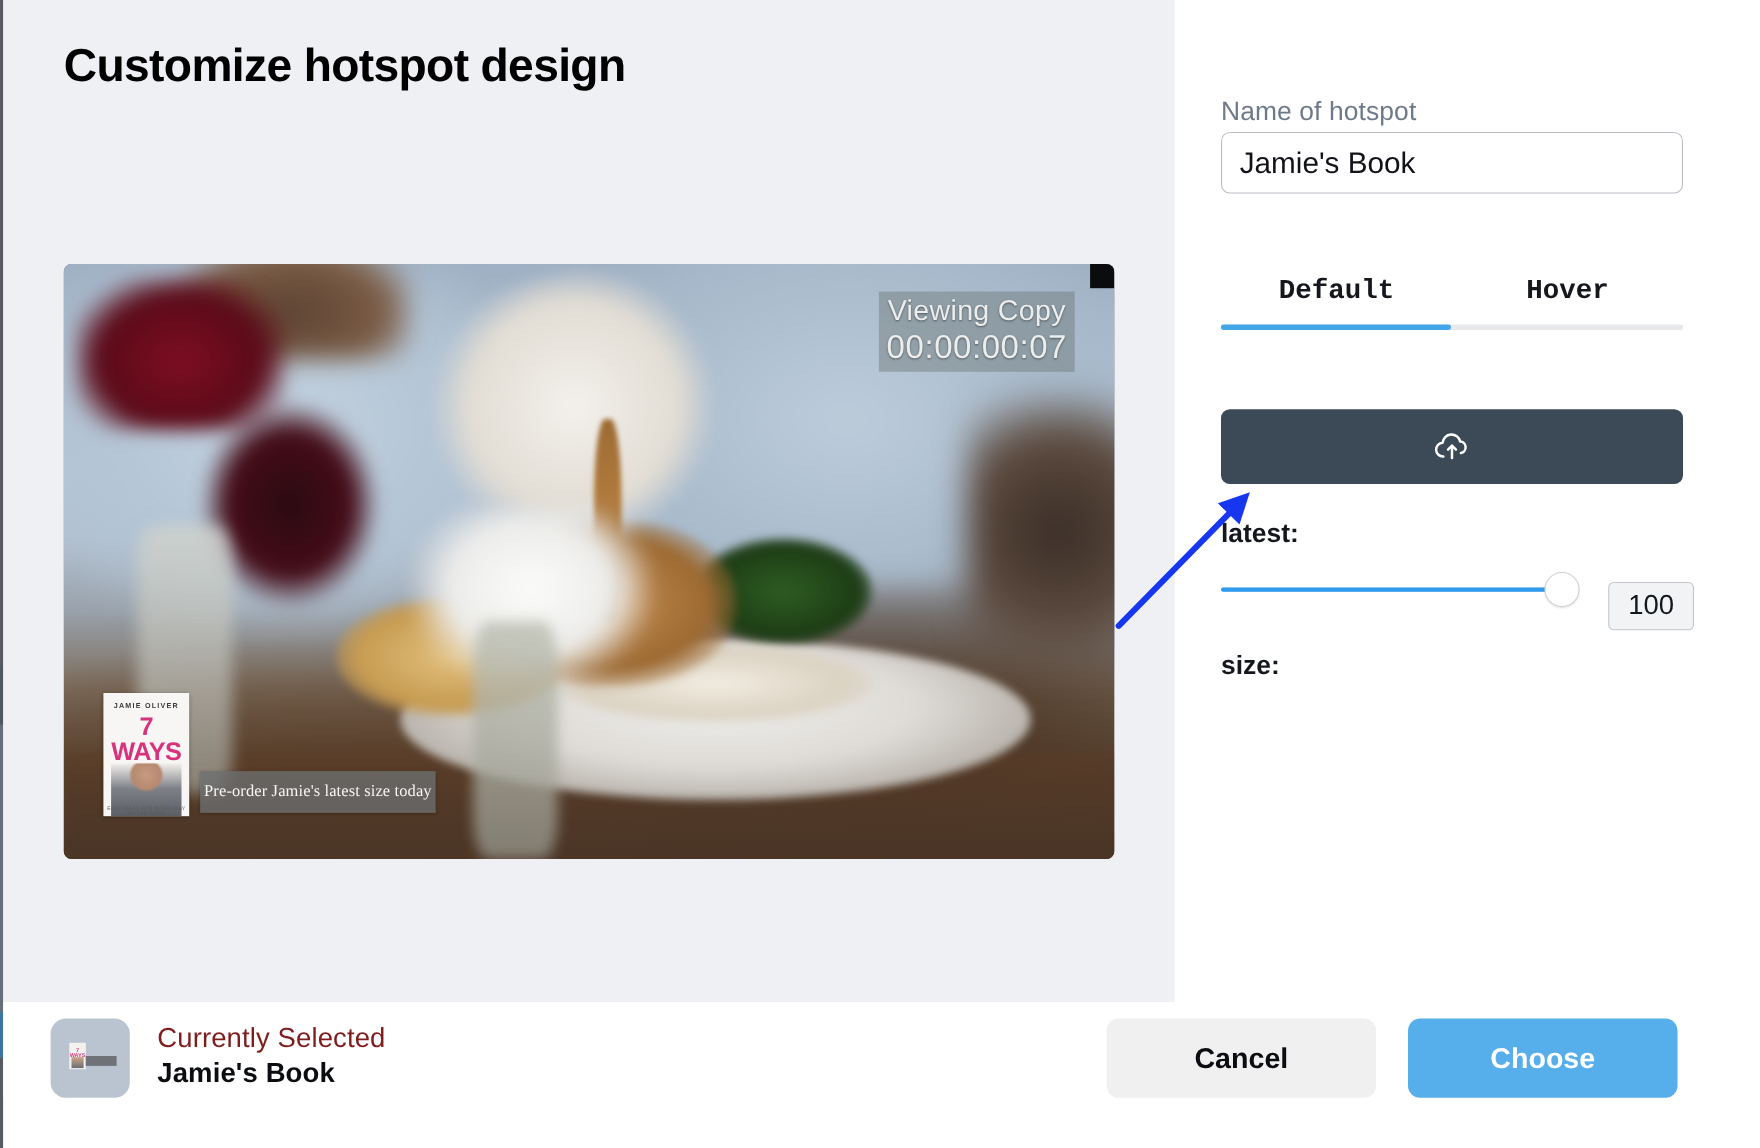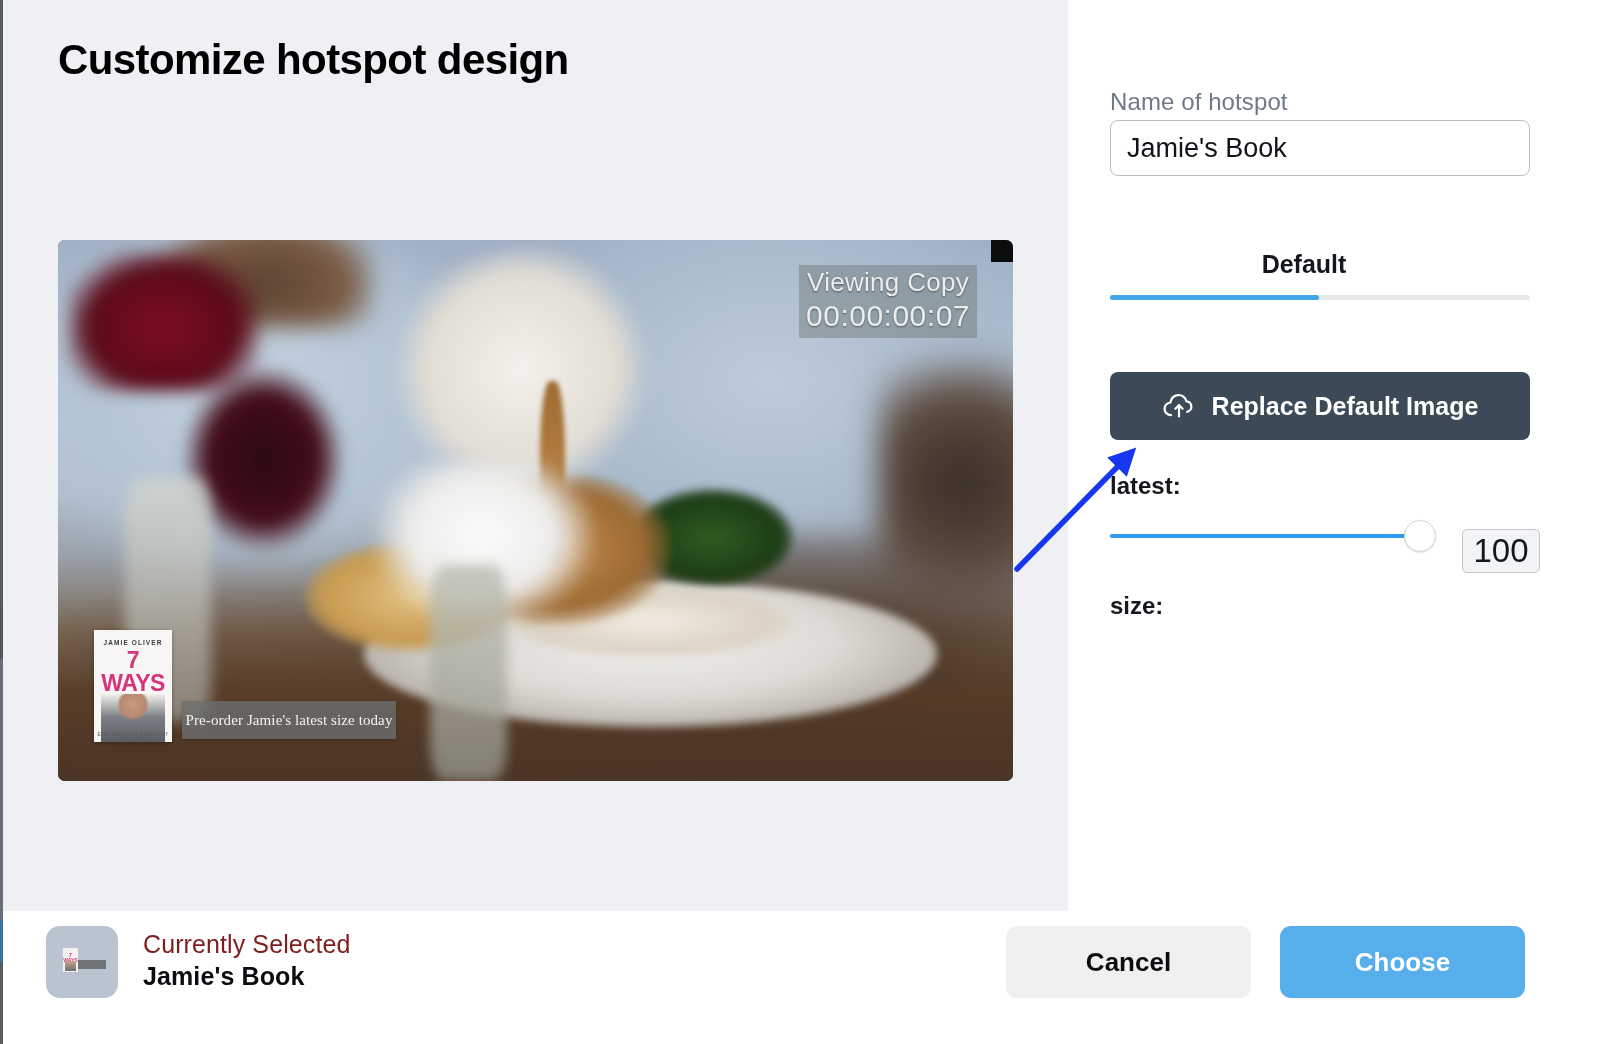--- a/index.html
+++ b/index.html
@@ -335,25 +335,26 @@
     font-family: "Liberation Sans", sans-serif;
     font-size: 27px;
     color: #111318;
     padding: 0 16px;
     outline: none;
   }
 
   
   .tabs {
     position: absolute;
-    left: 26px;
+    left: 42px;
     top: 233px;
     width: 420px;
     height: 62px;
     display: flex;
+    font-family: Liberation Mono, monospace;
   }
   .tab {
     flex: 1;
     display: flex;
     align-items: center;
     justify-content: center;
     font-size: 25px;
     font-weight: bold;
     color: #14181d;
     cursor: pointer;
@@ -453,21 +454,21 @@
     position: absolute;
     left: 352px;
     width: 78px;
     height: 44px;
     background: #f1f3f5;
     border: 1px solid #c4c8cc;
     border-radius: 5px;
     display: flex;
     align-items: center;
     justify-content: center;
-    font-size: 33px;
+    font-size: 25px;
     color: #14181d;
     margin-top: 29px;
   }
 
   
   .annotation-arrow {
     position: absolute;
     left: 1005px;
     top: 435px;
     width: 150px;
@@ -623,34 +624,34 @@
   </div>
 
   <div class="right-panel">
 
     <div class="field-label">Name of hotspot</div>
 
     <input class="name-input" type="text" value="Jamie's Book" style="">
 
     <div class="tabs">
       <div class="tab">Default</div>
+      <div class="tab">Hover</div>
     </div>
     <div class="tab-track">
       <div class="tab-indicator"></div>
     </div>
 
     <button class="replace-btn">
       <span>
         <svg class="cloud-up-icon" viewBox="0 0 32 32" fill="none" stroke="#ffffff" stroke-width="2.1" stroke-linecap="round" stroke-linejoin="round">
           <path d="M8.6 24.5a5.9 5.9 0 0 1-.6-11.8A7.6 7.6 0 0 1 23 11.6a5 5 0 0 1 .6 9.9"></path>
           <path d="M16 25.8V15.4"></path>
           <path d="M12.6 18.6L16 15.2l3.4 3.4"></path>
         </svg>
       </span>
-      <span>Replace Default Image</span>
     </button>
 
     <div class="slider-label opacity">latest:</div>
     <div class="slider-row opacity">
       <div class="slider-track">
         <div class="slider-fill" id="opacity-fill" style="width: 100%;"></div>
         <div class="slider-thumb" id="opacity-thumb" style="left: 100%;"></div>
       </div>
       <div class="num-box">100</div>
     </div>

